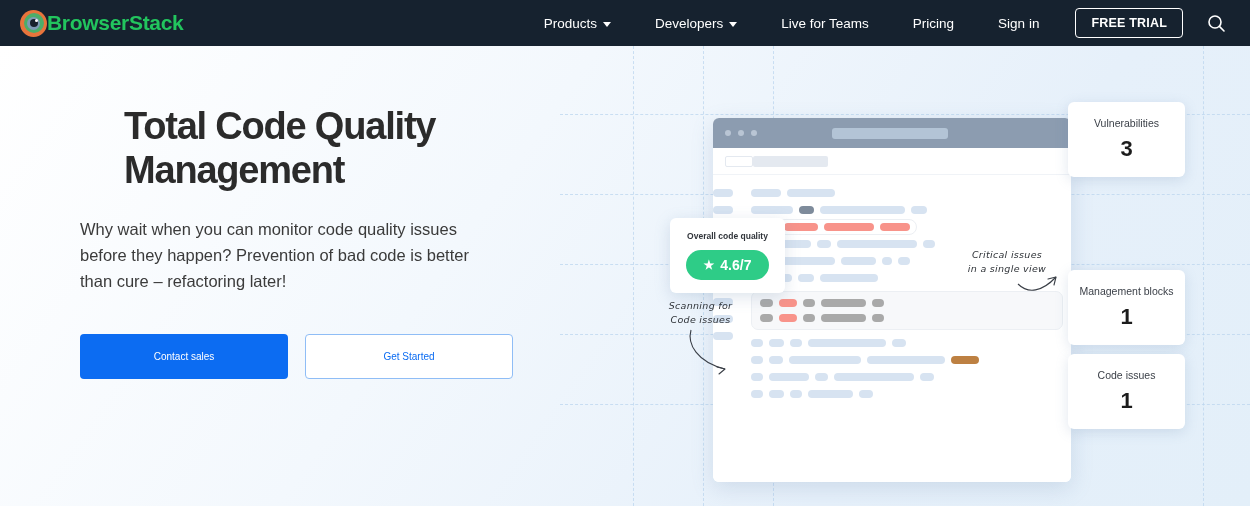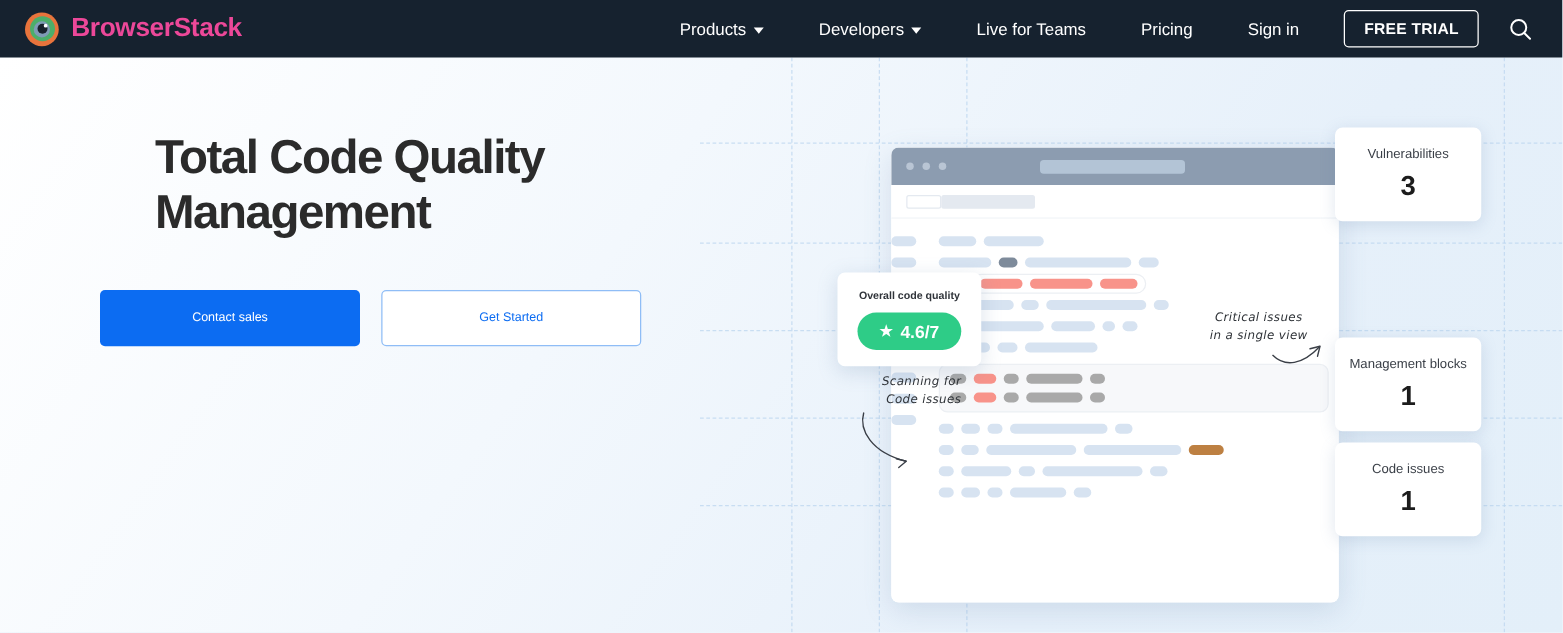--- a/index.html
+++ b/index.html
@@ -37,22 +37,22 @@
   }
   .logo-pupil {
     width: 8px; height: 8px; border-radius: 50%;
     background: #18222c; position: relative;
   }
   .logo-pupil::after {
     content: ""; position: absolute; top: 0px; right: 0px;
     width: 3px; height: 3px; border-radius: 50%; background: #fff;
   }
   .brand-name {
-    color: #ec4899; font-size: 21px; font-weight: bold;
-    margin-left: 10px; letter-spacing: -0.3px;
+    color: #22c55e; font-size: 21px; font-weight: bold;
+    margin-left: 0; letter-spacing: -0.3px;
   }
   .nav-links {
     display: flex; align-items: center;
     margin-left: auto; margin-right: 18px;
   }
   .nav-item {
     color: #ffffff; font-size: 13.5px;
     padding: 0 22px; white-space: nowrap;
     display: flex; align-items: center; gap: 6px;
     cursor: pointer;
@@ -249,20 +249,21 @@
     <div class="gridline-v" style="left:1203px;"></div>
     <div class="gridline-h" style="top:68px;"></div>
     <div class="gridline-h" style="top:148px;"></div>
     <div class="gridline-h" style="top:218px;"></div>
     <div class="gridline-h" style="top:288px;"></div>
     <div class="gridline-h" style="top:358px;"></div>
   </div>
 
   <div class="copy">
     <h1 class="headline">Total Code Quality Management</h1>
+    <p class="subcopy">Why wait when you can monitor code quality issues before they happen? Prevention of bad code is better than cure – refactoring later!</p>
     <div class="cta-row">
       <div class="btn btn-primary">Contact sales</div>
       <div class="btn btn-secondary">Get Started</div>
     </div>
   </div>
 
   <div class="browser">
     <div class="browser-bar">
       <div class="dot"></div>
       <div class="dot"></div>
@@ -403,21 +404,21 @@
   </div>
   <div class="metric-card" style="top:224px;">
     <div class="metric-label">Management blocks</div>
     <div class="metric-value">1</div>
   </div>
   <div class="metric-card" style="top:308px;">
     <div class="metric-label">Code issues</div>
     <div class="metric-value">1</div>
   </div>
 
-  <div class="annot" style="left:664px; top:253px; width:105px;text-align:right;">
+  <div class="annot" style="left:648px; top:253px; width:105px;">
     <div>Scanning for</div>
     <div>Code issues</div>
   </div>
   <svg class="arrow-svg" style="left:685px; top:282px;" width="55" height="50">
     <path d="M6 2 C2 16, 12 34, 40 41" stroke="#3a3f47" stroke-width="1.1" fill="none"></path>
     <path d="M40 41 L32 39 M40 41 L34 46" stroke="#3a3f47" stroke-width="1.1" fill="none" stroke-linecap="round"></path>
   </svg>
 
   <div class="annot" style="left:952px; top:202px; width:110px;">
     <div>Critical issues</div>

